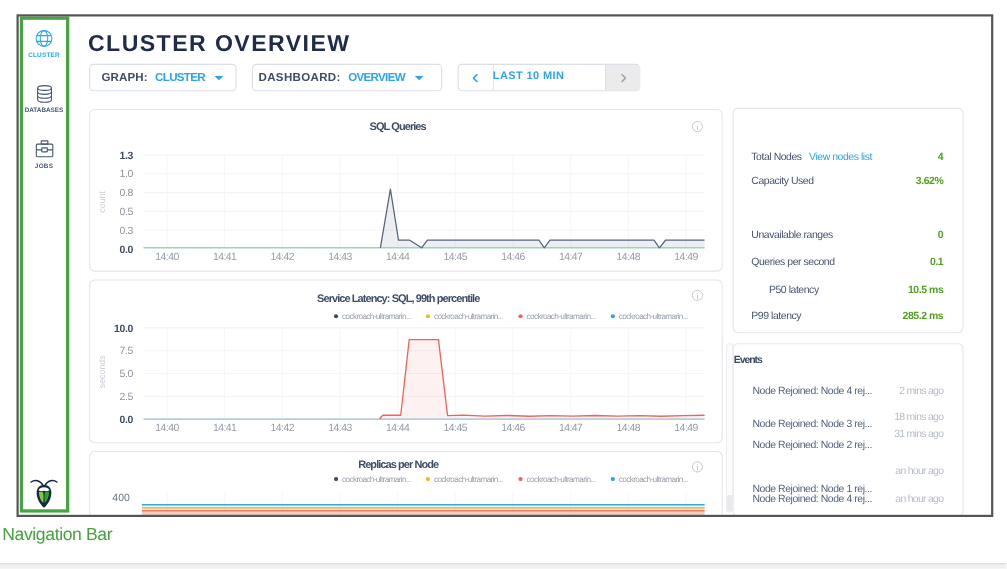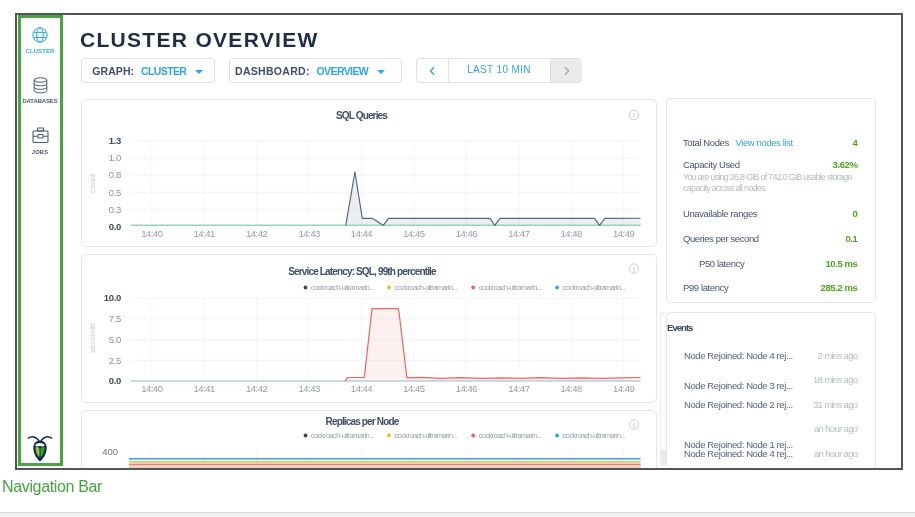--- a/index.html
+++ b/index.html
@@ -65,21 +65,21 @@
  <span style="font-size:10.5px;font-weight:bold;letter-spacing:1.1px;color:#2ea4e8;letter-spacing:-0.6px">&nbsp;OVERVIEW</span>
  <span style="display:inline-block;vertical-align:1.5px;margin-left:4px;width:0;height:0;border-left:4px solid transparent;border-right:4px solid transparent;border-top:4.5px solid #2ea4e8"></span>
 </div>
 
 <div class="abs" style="left:416px;top:58px;width:166px;height:24.5px;box-sizing:border-box;background:#fff;border:1px solid #dbdfe6;border-radius:4px">
  <div class="abs" style="left:0;top:0;width:31px;height:22.5px;border-right:1px solid #e3e6ea">
       <svg style="position:absolute;left:12px;top:7.5px" width="6" height="8" viewBox="0 0 6 8">
         <path d="M4.6 0.8 L1.4 4 L4.6 7.2" fill="none" stroke="#2ea4e8" stroke-width="1.4" stroke-linecap="round" stroke-linejoin="round"></path>
       </svg>
     </div>
- <div class="abs" style="left:31px;top:0;width:102px;height:22.5px;text-align:center;line-height:22.5px;font-size:10px;font-weight:normal;letter-spacing:0.35px;color:#2ea4e8">LAST 10 MIN</div>
+ <div class="abs" style="left:31px;top:0;width:102px;height:22.5px;text-align:left;line-height:22.5px;font-size:10px;font-weight:bold;letter-spacing:0.35px;color:#2ea4e8">LAST 10 MIN</div>
  <div class="abs" style="left:133px;top:0;width:31px;height:22.5px;background:#ebebec;border-left:1px solid #dcdfe3;border-radius:0 3px 3px 0">
       <svg style="position:absolute;left:13px;top:7.5px" width="6" height="8" viewBox="0 0 6 8">
         <path d="M1.4 0.8 L4.6 4 L1.4 7.2" fill="none" stroke="#a2a8b0" stroke-width="1.4" stroke-linecap="round" stroke-linejoin="round"></path>
       </svg>
     </div>
 </div>
 
 <div class="panel" style="left:80.5px;top:98.5px;width:576px;height:148px;box-sizing:border-box"></div>
 <div class="panel" style="left:80.5px;top:253.5px;width:576px;height:149.5px;box-sizing:border-box"></div>
 <div class="panel" style="left:80.5px;top:410px;width:576px;height:60px;box-sizing:border-box;border-radius:5px 5px 0 0"></div>
@@ -211,39 +211,38 @@
 
 <div class="abs" style="left:659.5px;top:312px;width:7px;height:154px;box-sizing:border-box;border:1px solid #ededf0;background:#fcfcfd;border-radius:3px"></div>
 <div class="abs" style="left:660.5px;top:450px;width:5px;height:15px;background:#e8e9eb;border-radius:2px"></div>
 
 <div class="panel" style="left:666px;top:98px;width:209.5px;height:204.5px;box-sizing:border-box;font-size:9.5px;letter-spacing:-0.4px">
  <div class="abs" style="left:16px;top:37.5px;color:#46546e">Total Nodes</div>
  <div class="abs" style="left:68.5px;top:37.5px;color:#2ea4e8;letter-spacing:-0.4px">View nodes list</div>
  <div class="abs" style="right:17px;top:37.5px;color:#52a121;font-weight:bold">4</div>
  <div class="abs" style="left:16px;top:60px;color:#46546e">Capacity Used</div>
  <div class="abs" style="right:17px;top:60px;color:#52a121;font-weight:bold">3.62%</div>
- <div class="abs" style="left:16px;top:73px;width:185px;color:#b4bac4;font-size:9px;letter-spacing:-0.75px;line-height:10.5px;white-space:nowrap">You are using 26.8 GiB of 742.0 GiB usable storage<br>capacity across all nodes.</div>
  <div class="abs" style="left:16px;top:109px;color:#46546e">Unavailable ranges</div>
  <div class="abs" style="right:17px;top:109px;color:#52a121;font-weight:bold">0</div>
  <div class="abs" style="left:16px;top:134px;color:#46546e">Queries per second</div>
  <div class="abs" style="right:17px;top:134px;color:#52a121;font-weight:bold">0.1</div>
  <div class="abs" style="left:32px;top:158.5px;color:#46546e">P50 latency</div>
  <div class="abs" style="right:17px;top:158.5px;color:#52a121;font-weight:bold">10.5 ms</div>
  <div class="abs" style="left:16px;top:183px;color:#46546e">P99 latency</div>
  <div class="abs" style="right:17px;top:183px;color:#52a121;font-weight:bold">285.2 ms</div>
 </div>
 
 <div class="panel" style="left:666px;top:311.5px;width:209.5px;height:158px;box-sizing:border-box;font-size:9.5px;overflow:hidden">
  <div style="margin-top:9.5px;font-weight:bold;color:#394a62;font-size:9.5px;letter-spacing:-0.95px">Events</div>
  <div class="abs" style="left:17px;top:37px;color:#54637e;letter-spacing:-0.4px">Node Rejoined: Node 4 rej...</div>
  <div class="abs" style="right:17px;top:37.5px;color:#b6bcc6;letter-spacing:-0.65px">2 mins ago</div>
  <div class="abs" style="left:17px;top:67px;color:#54637e;letter-spacing:-0.4px">Node Rejoined: Node 3 rej...</div>
  <div class="abs" style="right:17px;top:61.5px;color:#b6bcc6;letter-spacing:-0.65px">18 mins ago</div>
  <div class="abs" style="left:17px;top:86px;color:#54637e;letter-spacing:-0.4px">Node Rejoined: Node 2 rej...</div>
- <div class="abs" style="right:17px;top:86px;color:#b6bcc6;letter-spacing:-0.65px">31 mins ago</div>
+ <div class="abs" style="right:17px;top:76px;color:#b6bcc6;letter-spacing:-0.65px">31 mins ago</div>
  <div class="abs" style="left:17px;top:126px;color:#54637e;letter-spacing:-0.4px">Node Rejoined: Node 1 rej...</div>
  <div class="abs" style="right:17px;top:110.5px;color:#b6bcc6;letter-spacing:-0.65px">an hour ago</div>
  <div class="abs" style="left:17px;top:135px;color:#54637e;letter-spacing:-0.4px">Node Rejoined: Node 4 rej...</div>
  <div class="abs" style="right:17px;top:135px;color:#b6bcc6;letter-spacing:-0.65px">an hour ago</div>
 </div>
 
 <div class="abs" style="left:14.5px;top:12.5px;width:888px;height:457.5px;box-sizing:border-box;border:2px solid #555555;z-index:50;pointer-events:none"></div>
 
 <div class="abs" style="left:2px;top:478px;font-size:16px;letter-spacing:-0.35px;color:#45a33f">Navigation Bar</div>
 <div class="abs" style="left:0;top:511.5px;width:915px;height:5.5px;background:#f0f0f0;border-top:1px solid #d9d9d9"></div>

